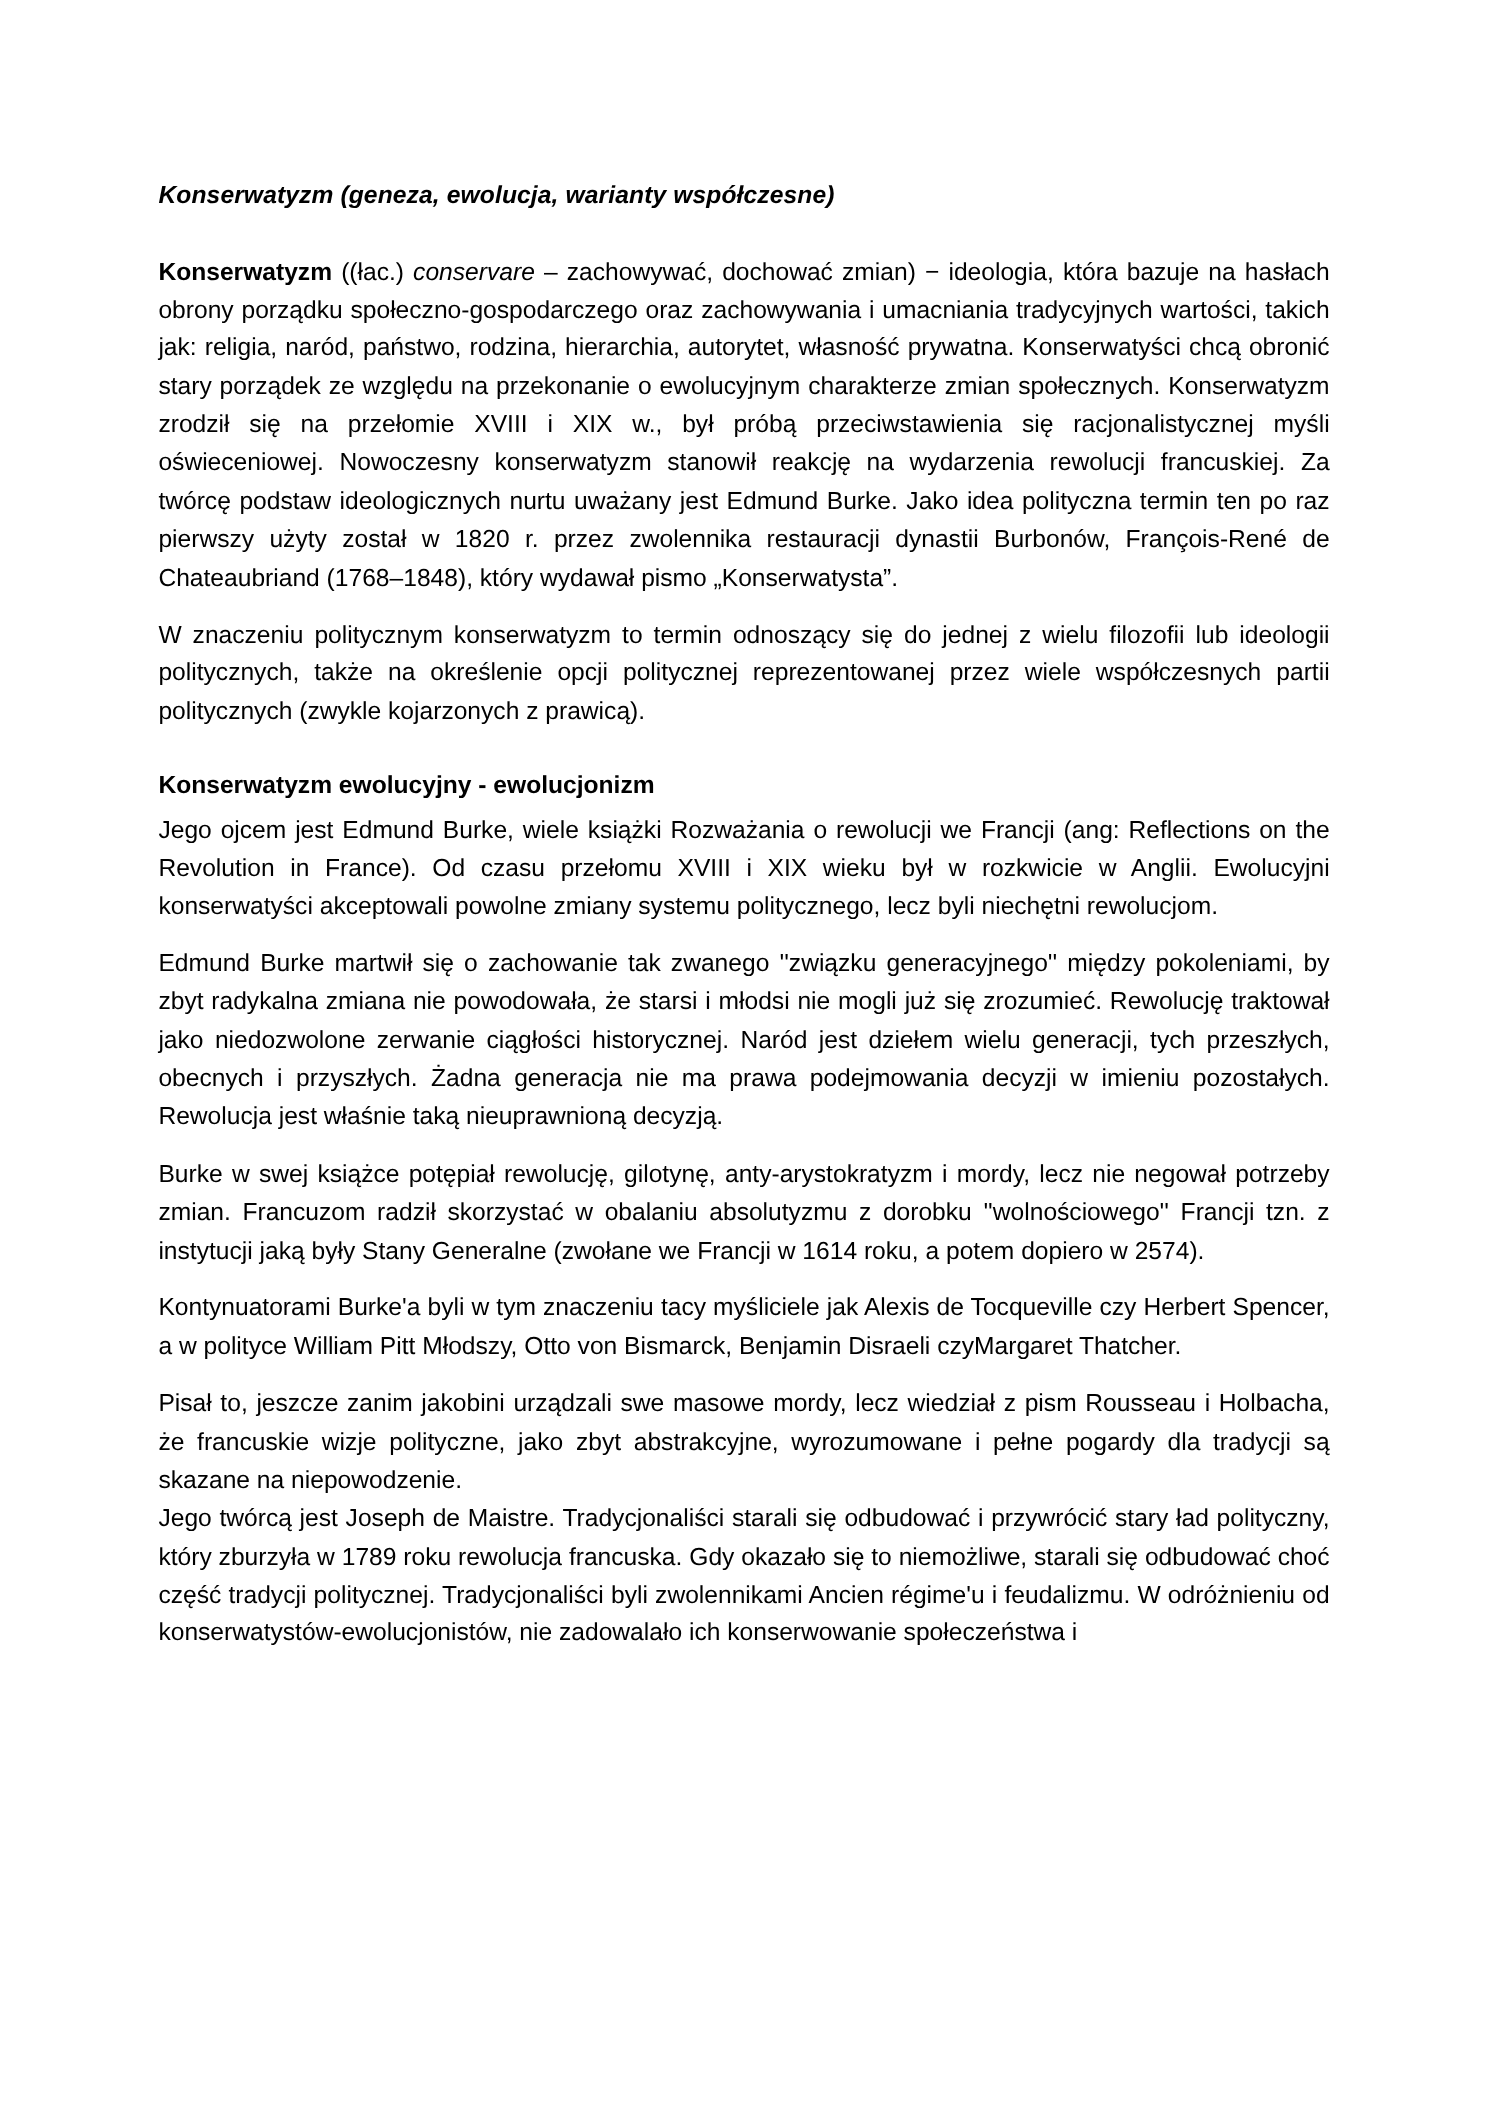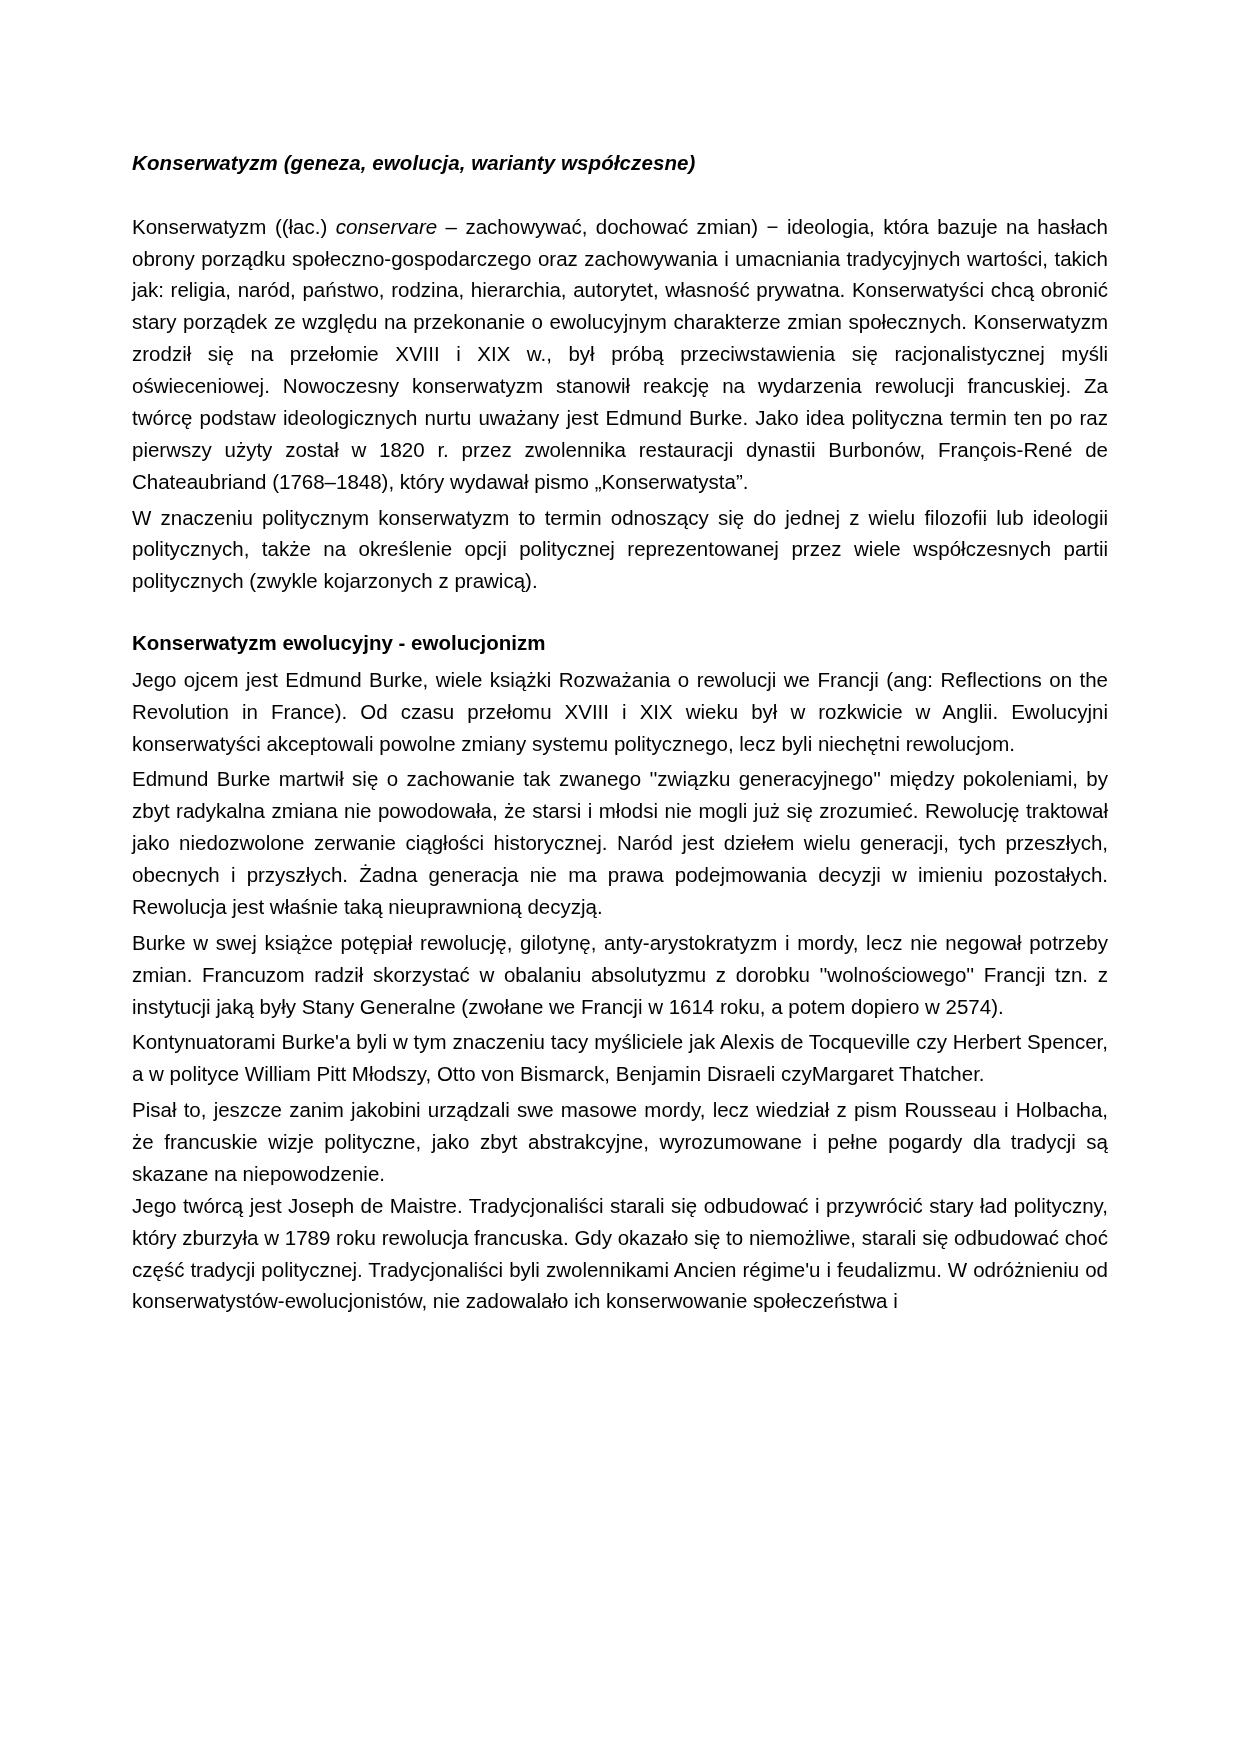--- a/index.html
+++ b/index.html
@@ -29,24 +29,24 @@
     line-height: 1.3;
   }
   p {
     margin: 0;
     font-size: 20.5px;
     line-height: 1.555;
     text-align: justify;
     text-justify: inter-word;
   }
   .para-block p + p {
-    margin-top: 4px;
+    margin-top: 16px;
   }
   .lead b {
-    font-weight: normal;
+    font-weight: bold;
   }
   .lead i {
     font-style: italic;
   }
   h2.section {
     font-size: 20.5px;
     font-weight: bold;
     margin: 32px 0 6px 0;
     line-height: 1.4;
     text-align: left;

